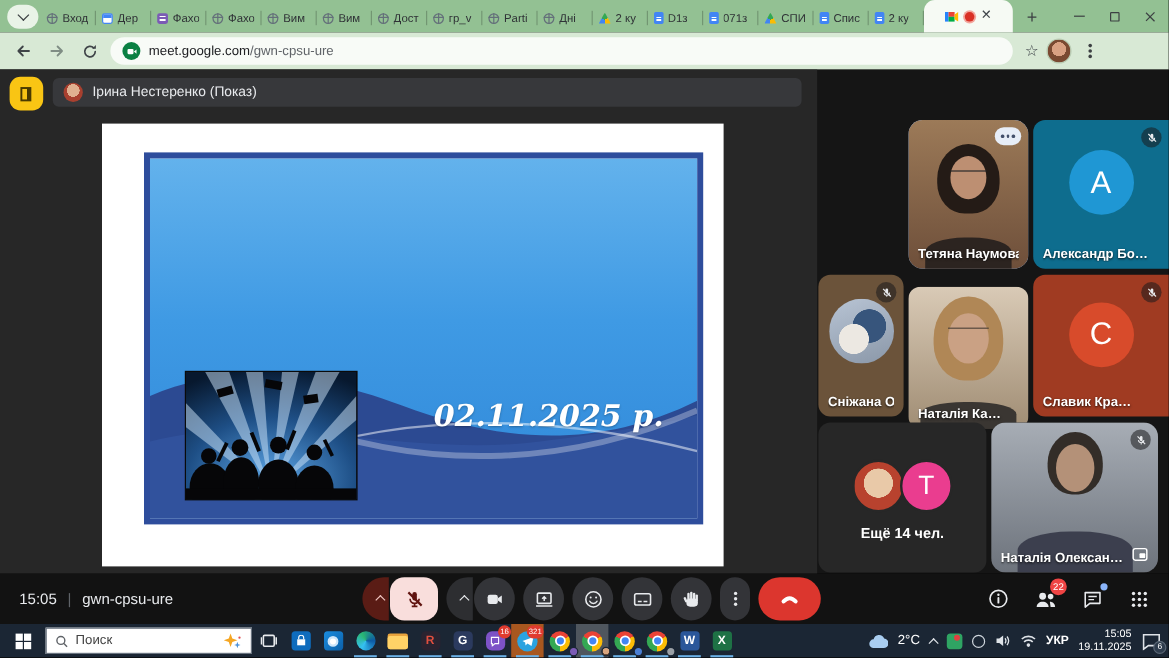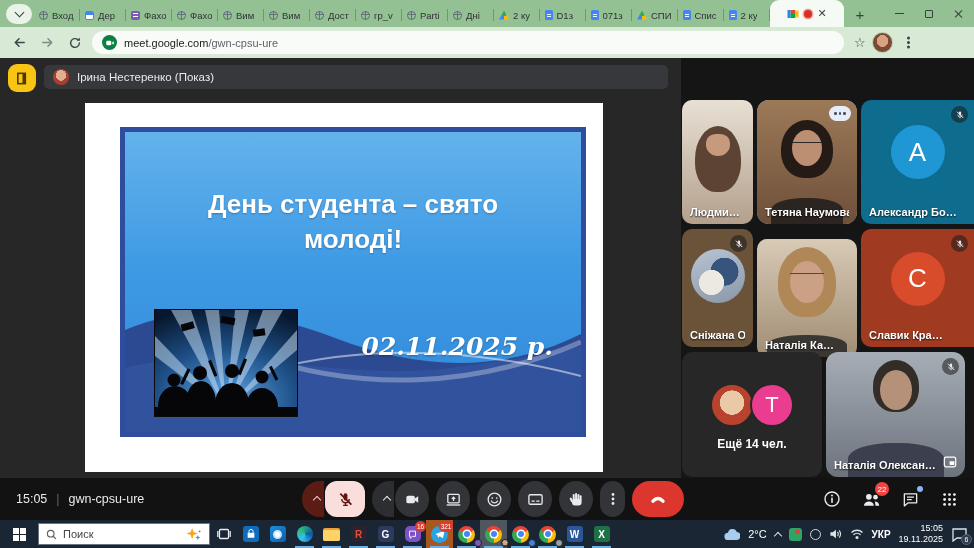--- a/index.html
+++ b/index.html
@@ -283,22 +283,20 @@
       </div>
 
       <div class="slide">
         <div class="slide-blue">
           <svg class="slide-waves" viewBox="0 0 456 300" preserveAspectRatio="none">
             <path d="M0 198 C60 172 130 176 210 206 C295 238 375 242 456 202 L456 300 L0 300 Z" fill="#2c4a92"></path>
             <path d="M0 236 C100 210 215 250 325 236 C385 228 425 222 456 214 L456 300 L0 300 Z" fill="#33549f" opacity="0.85"></path>
             <path d="M85 258 C195 212 325 210 456 244" stroke="rgba(255,255,255,0.5)" stroke-width="2" fill="none"></path>
             <path d="M115 218 C235 264 355 254 456 210" stroke="rgba(255,255,255,0.3)" stroke-width="5" fill="none"></path>
           </svg>
-          <div class="slide-title">День студента – свято
-молоді!</div>
           <div class="slide-photo">
             <svg width="142" height="106" viewBox="0 0 142 106">
               <defs>
                   <radialGradient id="cg" cx="50%" cy="85%" r="90%">
                     <stop offset="0%" stop-color="#5fa8e8"></stop>
                     <stop offset="55%" stop-color="#1e4f86"></stop>
                     <stop offset="100%" stop-color="#07182e"></stop>
                   </radialGradient>
                 </defs>
               <rect width="142" height="106" fill="url(#cg)"></rect>
@@ -328,27 +326,20 @@
                 <rect x="98" y="19" width="12" height="7" transform="rotate(-8 104 22)"></rect>
                 <rect y="97" width="142" height="9"></rect>
               </g>
             </svg>
           </div>
           <div class="slide-date">02.11.2025 р.</div>
         </div>
       </div>
     </div>
 
-    <div class="tile" style="left:682px;top:42px;width:71px;height:124px">
-      <div class="person" style="background:linear-gradient(180deg,#e8e0d4,#b3a08c)">
-        <span class="p-hair" style="top:26px;width:46px;height:66px;background:#5d4334"></span>
-        <span class="p-face" style="top:34px;width:24px;height:22px;background:#c79a7e;border-radius:40% 40% 50% 50%"></span>
-      </div>
-      <span class="tile-label">Людми…</span>
-    </div>
 
     <div class="tile speaking" style="left:757px;top:42px;width:100px;height:124px">
       <div class="person" style="background:linear-gradient(180deg,#9c7a58,#6e4f3a)">
         <span class="p-hair" style="top:20px;width:52px;height:58px;background:#241b16"></span>
         <span class="p-face" style="top:30px;width:30px;height:36px;background:#bd8f72"></span>
         <span class="p-face" style="top:42px;width:30px;height:5px;background:none;border-top:1.8px solid #2a2a2a;border-radius:0"></span>
         <span class="p-body" style="width:72px;height:26px;background:#2c2420"></span>
       </div>
       <div class="menu-chip">
           <i></i>

